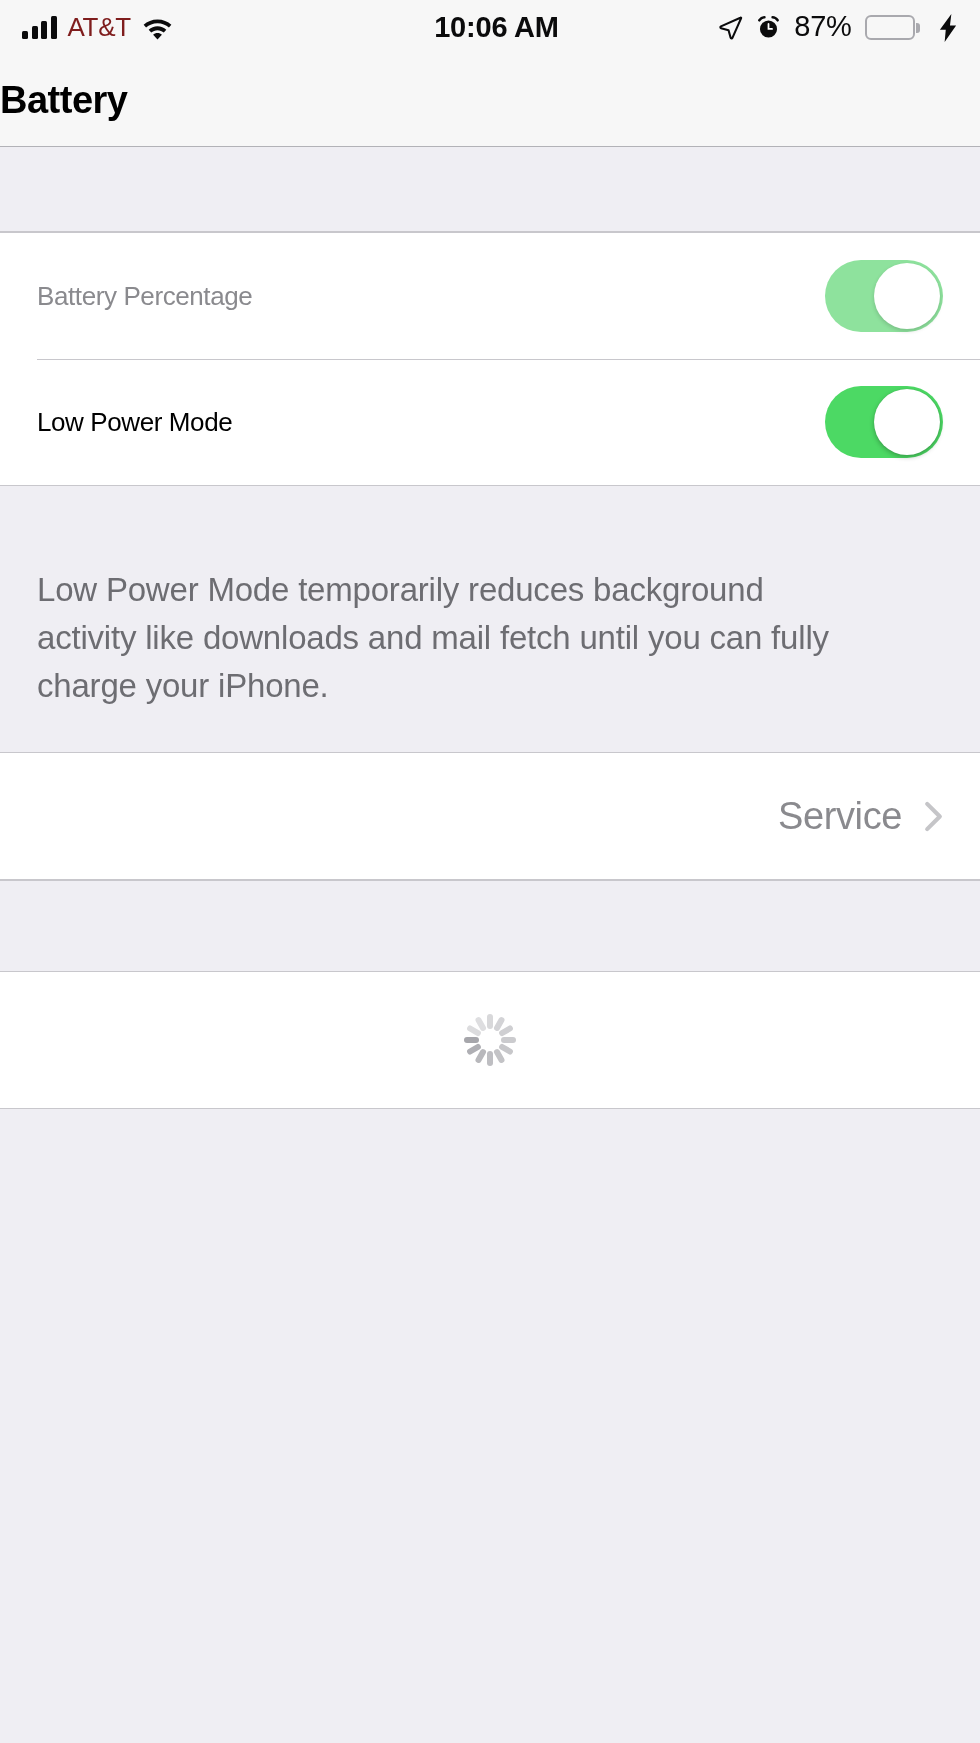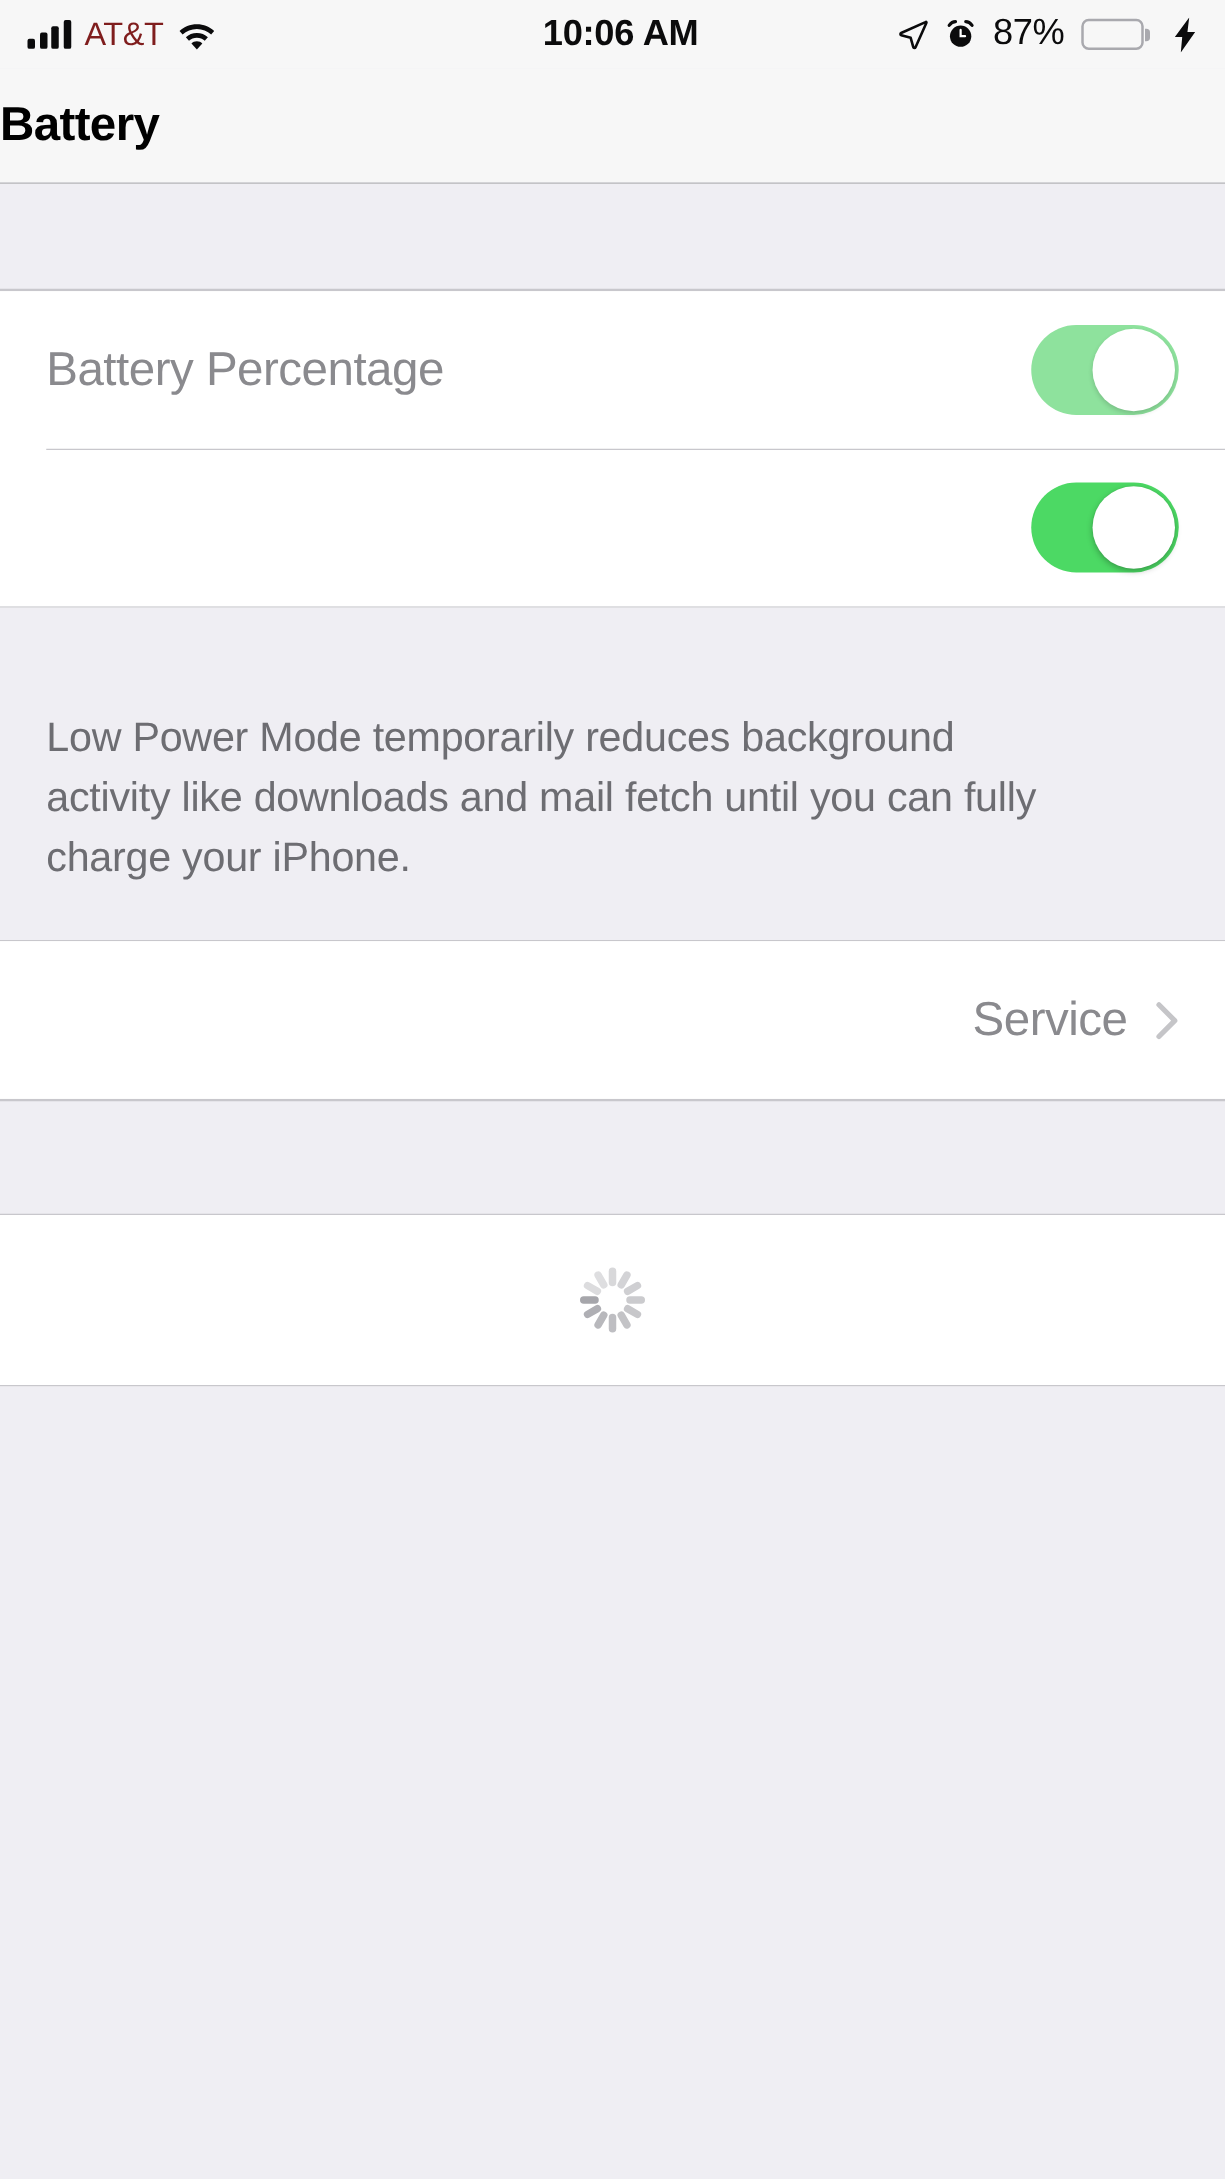--- a/index.html
+++ b/index.html
@@ -166,21 +166,21 @@
   .row + .row::before {
     content: "";
     position: absolute;
     left: 37px;
     right: 0;
     top: 0;
     height: 1px;
     background: #C8C7CC;
   }
   .row-label {
-    font-size: 38px;
+    font-size: 26px;
     color: #000000;
     letter-spacing: -0.4px;
     text-align: center;
   }
   .row.disabled .row-label { color: #8A8A8E; }
 
   .row-right {
     margin-left: auto;
     display: flex;
     align-items: center;
@@ -341,20 +341,21 @@
 <div class="group">
   <div class="row disabled">
     <span class="row-label">Battery Percentage</span>
     <span class="row-right">
       <span class="toggle dim">
           <span class="knob"></span>
         </span>
     </span>
   </div>
   <div class="row">
+    <span class="row-label">Low Power Mode</span>
     <span class="row-right">
       <span class="toggle on">
           <span class="knob"></span>
         </span>
     </span>
   </div>
 </div>
 
 <div class="footer">
   <div class="footer-text">Low Power Mode temporarily reduces background activity like downloads and mail fetch until you can fully charge your iPhone.</div>

